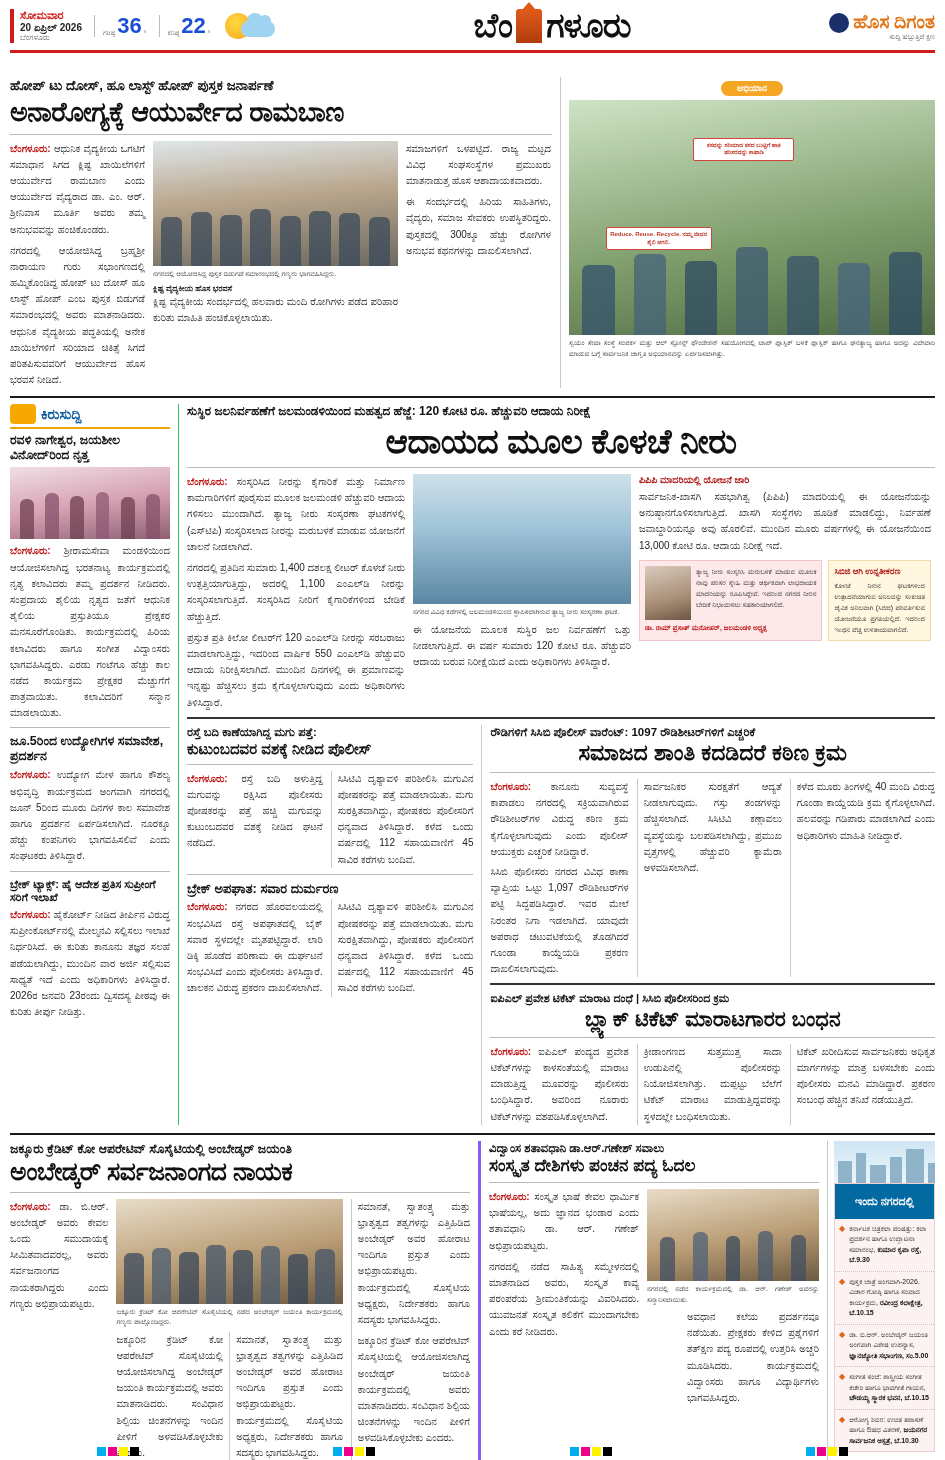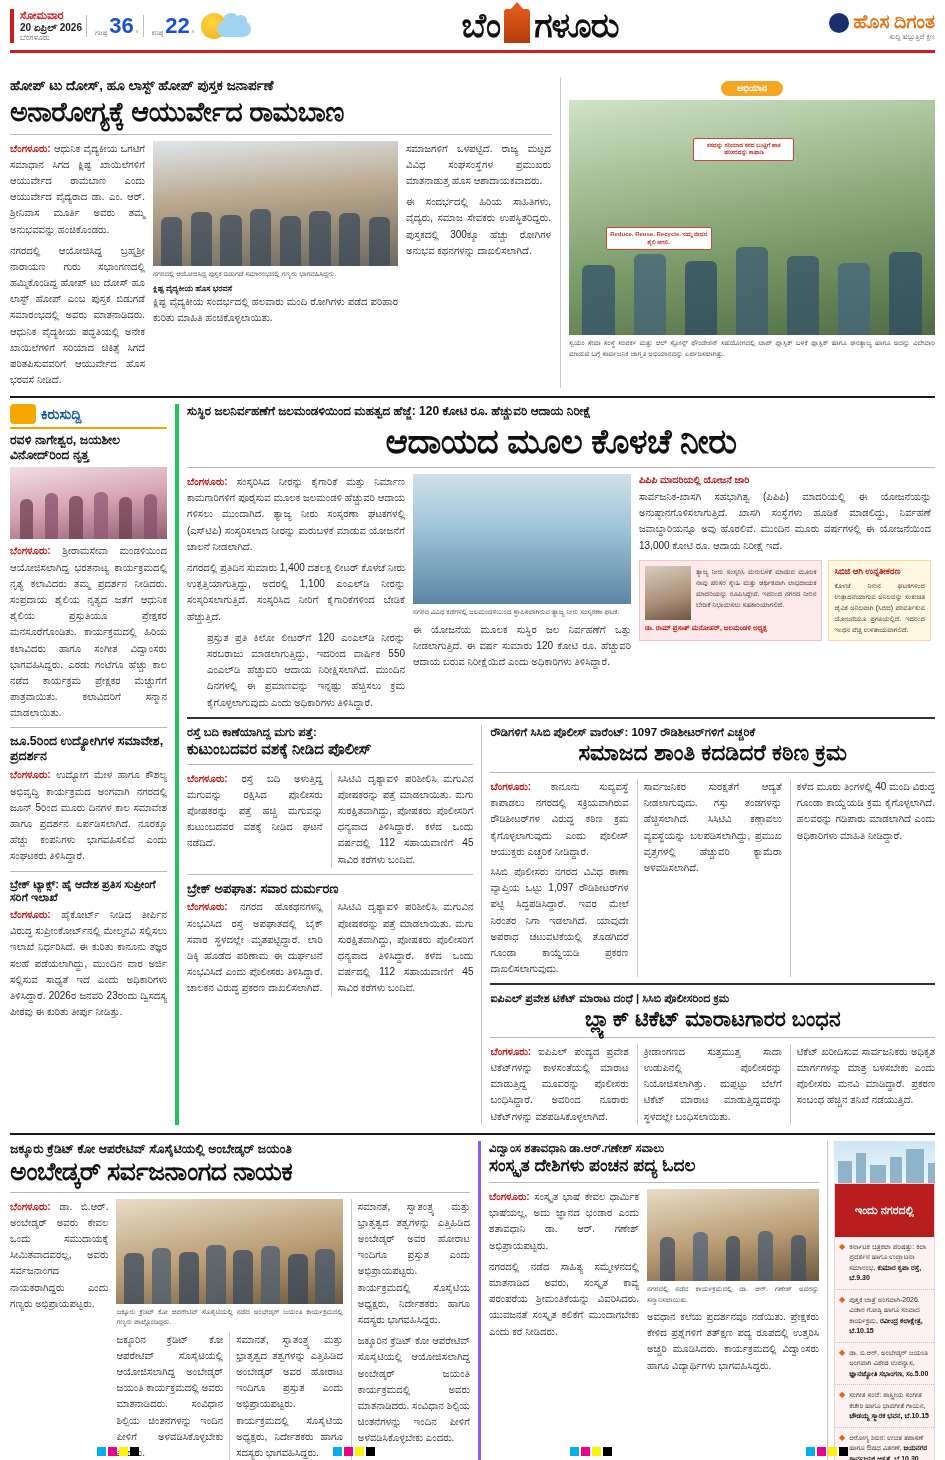--- a/index.html
+++ b/index.html
@@ -5,21 +5,21 @@
   html,body{margin:0;padding:0;background:#ffffff;}
   body{
     width:945px;height:1460px;overflow:hidden;
     font-family:"Liberation Sans", sans-serif;
     color:#111;
   }
   .page{width:945px;height:1460px;position:relative;box-sizing:border-box;padding:6px 10px;}
 
   
   .masthead{display:flex;align-items:center;justify-content:space-between;border-bottom:3px solid #d21b1b;padding-bottom:4px;}
-  .mh-left{display:flex;align-items:center;}
+  .mh-left{display:flex;align-items:center;gap:8px;}
   .date-block{border-left:4px solid #d21b1b;padding-left:6px;line-height:1.15;}
   .date-day{color:#d21b1b;font-weight:bold;font-size:11px;}
   .date-full{font-size:10px;color:#222;font-weight:bold;}
   .date-city{font-size:8px;color:#666;}
   .temp-box{display:flex;align-items:flex-end;gap:2px;border-left:1px solid #bbb;padding-left:8px;margin-left:4px;}
   .temp{font-size:22px;font-weight:bold;color:#1d4ed8;line-height:1;}
   .temp-lbl{font-size:7px;color:#666;writing-mode:horizontal-tb;}
   .temp-col{display:flex;flex-direction:column;align-items:center;}
   .sun{width:26px;height:26px;border-radius:50%;background:radial-gradient(circle at 40% 35%,#ffd83d,#f5a623);margin-left:6px;position:relative;}
   .cloud{width:34px;height:16px;background:#9fd4f0;border-radius:10px;position:relative;margin-left:-10px;margin-top:8px;}
@@ -65,21 +65,21 @@
   .tag-text{font-size:14px;font-weight:bold;color:#0a58a0;}
 
   .box-pink{background:#fde9ea;border:1px solid #f2c6c9;padding:5px;}
   .box-yellow{background:#fff7e0;border:1px solid #f0dca6;padding:5px;}
   .box-title{font-size:9.5px;font-weight:bold;color:#b01818;margin-bottom:3px;}
 
   .quote-name{font-size:7px;font-weight:bold;color:#c01616;line-height:1.4;}
   .section-divider{border-top:2px solid #1a1a1a;margin:8px 0 6px;}
 
   .inthu{background:#fdf2f2;border:1px solid #eccfcf;}
-  .inthu-h{background:#b91c1c;color:#fff;font-size:11px;font-weight:bold;text-align:center;padding:20px 0;}
+  .inthu-h{background:#0369a1;color:#fff;font-size:11px;font-weight:bold;text-align:center;padding:11px 0;}
   .inthu-item{display:flex;gap:4px;padding:5px 5px 5px 4px;border-bottom:1px dotted #d8bcbc;}
   .inthu-bullet{color:#e0671a;font-size:8px;line-height:1.2;}
   .inthu-t{font-size:7px;line-height:1.5;color:#222;}
   .inthu-t b{color:#111;}
 
   .cmyk{display:flex;gap:2px;justify-content:center;margin-top:4px;}
   .cmyk span{width:9px;height:9px;display:block;}
 
   .skyline{height:42px;background:linear-gradient(#cfe6f3,#eaf5fb);position:relative;overflow:hidden;}
   .skyline .bld{position:absolute;bottom:0;background:#8fb4c9;}
@@ -222,33 +222,33 @@
       </div>
 
       <div class="rule"></div>
       <div class="hl-mid" style="font-size:11px;">ಬ್ರೇಕ್ ಟ್ಯಾಕ್ಸ್: ಹೈ ಆದೇಶ ಪ್ರತಿಸ ಸುಪ್ರೀಂಗೆ ಸರಿಗೆ ಇಲಾಖೆ</div>
       <div class="body" style="margin-top:3px;">
         <span class="lead">ಬೆಂಗಳೂರು:</span>
         <span>ಹೈಕೋರ್ಟ್ ನೀಡಿದ ತೀರ್ಪಿನ ವಿರುದ್ಧ ಸುಪ್ರೀಂಕೋರ್ಟ್‌ನಲ್ಲಿ ಮೇಲ್ಮನವಿ ಸಲ್ಲಿಸಲು ಇಲಾಖೆ ನಿರ್ಧರಿಸಿದೆ. ಈ ಕುರಿತು ಕಾನೂನು ತಜ್ಞರ ಸಲಹೆ ಪಡೆಯಲಾಗಿದ್ದು, ಮುಂದಿನ ವಾರ ಅರ್ಜಿ ಸಲ್ಲಿಸುವ ಸಾಧ್ಯತೆ ಇದೆ ಎಂದು ಅಧಿಕಾರಿಗಳು ತಿಳಿಸಿದ್ದಾರೆ. 2026ರ ಜನವರಿ 23ರಂದು ದ್ವಿಸದಸ್ಯ ಪೀಠವು ಈ ಕುರಿತು ತೀರ್ಪು ನೀಡಿತ್ತು.</span>
       </div>
     </div>
 
-    <div style="width:748px;border-left:4px solid #22c55e;padding-left:8px;">
+    <div style="width:748px;border-left:1px solid #22c55e;padding-left:8px;">
       <div class="hl-small" style="font-size:12px;">ಸುಸ್ಥಿರ ಜಲನಿರ್ವಹಣೆಗೆ ಜಲಮಂಡಳಿಯಿಂದ ಮಹತ್ವದ ಹೆಜ್ಜೆ: 120 ಕೋಟಿ ರೂ. ಹೆಚ್ಚುವರಿ ಆದಾಯ ನಿರೀಕ್ಷೆ</div>
       <div class="hl-big" style="font-size:34px;text-align:center;margin:2px 0 4px;">ಆದಾಯದ ಮೂಲ ಕೊಳಚೆ ನೀರು</div>
       <div class="rule"></div>
 
       <div class="cols">
         <div style="width:218px;">
           <div class="body">
             <span class="lead">ಬೆಂಗಳೂರು:</span>
             <span>ಸಂಸ್ಕರಿಸಿದ ನೀರನ್ನು ಕೈಗಾರಿಕೆ ಮತ್ತು ನಿರ್ಮಾಣ ಕಾಮಗಾರಿಗಳಿಗೆ ಪೂರೈಸುವ ಮೂಲಕ ಜಲಮಂಡಳಿ ಹೆಚ್ಚುವರಿ ಆದಾಯ ಗಳಿಸಲು ಮುಂದಾಗಿದೆ. ತ್ಯಾಜ್ಯ ನೀರು ಸಂಸ್ಕರಣಾ ಘಟಕಗಳಲ್ಲಿ (ಎಸ್‌ಟಿಪಿ) ಸಂಸ್ಕರಿಸಲಾದ ನೀರನ್ನು ಮರುಬಳಕೆ ಮಾಡುವ ಯೋಜನೆಗೆ ಚಾಲನೆ ನೀಡಲಾಗಿದೆ.</span>
           </div>
           <div class="body" style="margin-top:5px;">ನಗರದಲ್ಲಿ ಪ್ರತಿದಿನ ಸುಮಾರು 1,400 ದಶಲಕ್ಷ ಲೀಟರ್ ಕೊಳಚೆ ನೀರು ಉತ್ಪತ್ತಿಯಾಗುತ್ತಿದ್ದು, ಅದರಲ್ಲಿ 1,100 ಎಂಎಲ್‌ಡಿ ನೀರನ್ನು ಸಂಸ್ಕರಿಸಲಾಗುತ್ತಿದೆ. ಸಂಸ್ಕರಿಸಿದ ನೀರಿಗೆ ಕೈಗಾರಿಕೆಗಳಿಂದ ಬೇಡಿಕೆ ಹೆಚ್ಚುತ್ತಿದೆ.</div>
-          <div class="body" style="margin-top:5px;margin-left:20px;">ಪ್ರಸ್ತುತ ಪ್ರತಿ ಕಿಲೋ ಲೀಟರ್‌ಗೆ 120 ಎಂಎಲ್‌ಡಿ ನೀರನ್ನು ಸರಬರಾಜು ಮಾಡಲಾಗುತ್ತಿದ್ದು, ಇದರಿಂದ ವಾರ್ಷಿಕ 550 ಎಂಎಲ್‌ಡಿ ಹೆಚ್ಚುವರಿ ಆದಾಯ ನಿರೀಕ್ಷಿಸಲಾಗಿದೆ. ಮುಂದಿನ ದಿನಗಳಲ್ಲಿ ಈ ಪ್ರಮಾಣವನ್ನು ಇನ್ನಷ್ಟು ಹೆಚ್ಚಿಸಲು ಕ್ರಮ ಕೈಗೊಳ್ಳಲಾಗುವುದು ಎಂದು ಅಧಿಕಾರಿಗಳು ತಿಳಿಸಿದ್ದಾರೆ.</div>
+          <div class="body" style="margin-top:5px;">ಪ್ರಸ್ತುತ ಪ್ರತಿ ಕಿಲೋ ಲೀಟರ್‌ಗೆ 120 ಎಂಎಲ್‌ಡಿ ನೀರನ್ನು ಸರಬರಾಜು ಮಾಡಲಾಗುತ್ತಿದ್ದು, ಇದರಿಂದ ವಾರ್ಷಿಕ 550 ಎಂಎಲ್‌ಡಿ ಹೆಚ್ಚುವರಿ ಆದಾಯ ನಿರೀಕ್ಷಿಸಲಾಗಿದೆ. ಮುಂದಿನ ದಿನಗಳಲ್ಲಿ ಈ ಪ್ರಮಾಣವನ್ನು ಇನ್ನಷ್ಟು ಹೆಚ್ಚಿಸಲು ಕ್ರಮ ಕೈಗೊಳ್ಳಲಾಗುವುದು ಎಂದು ಅಧಿಕಾರಿಗಳು ತಿಳಿಸಿದ್ದಾರೆ.</div>
         </div>
         <div style="width:218px;">
           <div class="photo water" style="height:130px;"></div>
           <div class="cap" style="margin-top:3px;">ನಗರದ ವಿವಿಧ ಕಡೆಗಳಲ್ಲಿ ಜಲಮಂಡಳಿಯಿಂದ ಸ್ಥಾಪಿಸಲಾಗಿರುವ ತ್ಯಾಜ್ಯ ನೀರು ಸಂಸ್ಕರಣಾ ಘಟಕ.</div>
           <div class="body" style="margin-top:4px;">ಈ ಯೋಜನೆಯ ಮೂಲಕ ಸುಸ್ಥಿರ ಜಲ ನಿರ್ವಹಣೆಗೆ ಒತ್ತು ನೀಡಲಾಗುತ್ತಿದೆ. ಈ ವರ್ಷ ಸುಮಾರು 120 ಕೋಟಿ ರೂ. ಹೆಚ್ಚುವರಿ ಆದಾಯ ಬರುವ ನಿರೀಕ್ಷೆಯಿದೆ ಎಂದು ಅಧಿಕಾರಿಗಳು ತಿಳಿಸಿದ್ದಾರೆ.</div>
         </div>
         <div style="width:292px;">
           <div class="box-title">ಪಿಪಿಪಿ ಮಾದರಿಯಲ್ಲಿ ಯೋಜನೆ ಜಾರಿ</div>
           <div class="body">ಸಾರ್ವಜನಿಕ-ಖಾಸಗಿ ಸಹಭಾಗಿತ್ವ (ಪಿಪಿಪಿ) ಮಾದರಿಯಲ್ಲಿ ಈ ಯೋಜನೆಯನ್ನು ಅನುಷ್ಠಾನಗೊಳಿಸಲಾಗುತ್ತಿದೆ. ಖಾಸಗಿ ಸಂಸ್ಥೆಗಳು ಹೂಡಿಕೆ ಮಾಡಲಿದ್ದು, ನಿರ್ವಹಣೆ ಜವಾಬ್ದಾರಿಯನ್ನೂ ಅವು ಹೊರಲಿವೆ. ಮುಂದಿನ ಮೂರು ವರ್ಷಗಳಲ್ಲಿ ಈ ಯೋಜನೆಯಿಂದ 13,000 ಕೋಟಿ ರೂ. ಆದಾಯ ನಿರೀಕ್ಷೆ ಇದೆ.</div>
           <div class="cols" style="margin-top:6px;gap:6px;">
@@ -284,21 +284,21 @@
             <div class="col vline" style="padding-left:6px;">
               <div class="body">ಸಿಸಿಟಿವಿ ದೃಶ್ಯಾವಳಿ ಪರಿಶೀಲಿಸಿ ಮಗುವಿನ ಪೋಷಕರನ್ನು ಪತ್ತೆ ಮಾಡಲಾಯಿತು. ಮಗು ಸುರಕ್ಷಿತವಾಗಿದ್ದು, ಪೋಷಕರು ಪೊಲೀಸರಿಗೆ ಧನ್ಯವಾದ ತಿಳಿಸಿದ್ದಾರೆ. ಕಳೆದ ಒಂದು ವರ್ಷದಲ್ಲಿ 112 ಸಹಾಯವಾಣಿಗೆ 45 ಸಾವಿರ ಕರೆಗಳು ಬಂದಿವೆ.</div>
             </div>
           </div>
           <div class="rule"></div>
           <div class="hl-mid" style="font-size:13px;">ಬ್ರೇಕ್ ಅಪಘಾತ: ಸವಾರ ದುರ್ಮರಣ</div>
           <div class="cols" style="margin-top:3px;">
             <div class="col">
               <div class="body">
                 <span class="lead">ಬೆಂಗಳೂರು:</span>
-                <span>ನಗರದ ಹೊಕಥನಗಳನ್ಲಿ ಸಂಭವಿಸಿದ ರಸ್ತೆ ಅಪಘಾತದಲ್ಲಿ ಬೈಕ್ ಸವಾರ ಸ್ಥಳದಲ್ಲೇ ಮೃತಪಟ್ಟಿದ್ದಾರೆ. ಲಾರಿ ಡಿಕ್ಕಿ ಹೊಡೆದ ಪರಿಣಾಮ ಈ ದುರ್ಘಟನೆ ಸಂಭವಿಸಿದೆ ಎಂದು ಪೊಲೀಸರು ತಿಳಿಸಿದ್ದಾರೆ. ಚಾಲಕನ ವಿರುದ್ಧ ಪ್ರಕರಣ ದಾಖಲಿಸಲಾಗಿದೆ.</span>
+                <span>ನಗರದ ಹೊರವಲಯದಲ್ಲಿ ಸಂಭವಿಸಿದ ರಸ್ತೆ ಅಪಘಾತದಲ್ಲಿ ಬೈಕ್ ಸವಾರ ಸ್ಥಳದಲ್ಲೇ ಮೃತಪಟ್ಟಿದ್ದಾರೆ. ಲಾರಿ ಡಿಕ್ಕಿ ಹೊಡೆದ ಪರಿಣಾಮ ಈ ದುರ್ಘಟನೆ ಸಂಭವಿಸಿದೆ ಎಂದು ಪೊಲೀಸರು ತಿಳಿಸಿದ್ದಾರೆ. ಚಾಲಕನ ವಿರುದ್ಧ ಪ್ರಕರಣ ದಾಖಲಿಸಲಾಗಿದೆ.</span>
               </div>
             </div>
             <div class="col vline" style="padding-left:6px;">
               <div class="body">ಸಿಸಿಟಿವಿ ದೃಶ್ಯಾವಳಿ ಪರಿಶೀಲಿಸಿ ಮಗುವಿನ ಪೋಷಕರನ್ನು ಪತ್ತೆ ಮಾಡಲಾಯಿತು. ಮಗು ಸುರಕ್ಷಿತವಾಗಿದ್ದು, ಪೋಷಕರು ಪೊಲೀಸರಿಗೆ ಧನ್ಯವಾದ ತಿಳಿಸಿದ್ದಾರೆ. ಕಳೆದ ಒಂದು ವರ್ಷದಲ್ಲಿ 112 ಸಹಾಯವಾಣಿಗೆ 45 ಸಾವಿರ ಕರೆಗಳು ಬಂದಿವೆ.</div>
             </div>
           </div>
         </div>
 
         <div style="width:450px;border-left:1px solid #c9c9c9;padding-left:8px;">
           <div class="hl-small" style="font-size:11.5px;">ರೌಡಿಗಳಿಗೆ ಸಿಸಿಬಿ ಪೊಲೀಸ್ ವಾರೆಂಟ್: 1097 ರೌಡಿಶೀಟರ್‌ಗಳಿಗೆ ಎಚ್ಚರಿಕೆ</div>
@@ -406,21 +406,21 @@
           <div class="photo stage" style="height:92px;">
             <div class="ph-figs" style="height:60%;">
               <div class="fig" style="height:80%;background:#404f63;"></div>
               <div class="fig" style="height:88%;background:#50627a;"></div>
               <div class="fig" style="height:82%;background:#3a4a5d;"></div>
               <div class="fig" style="height:90%;background:#4a5c70;"></div>
               <div class="fig" style="height:84%;background:#404f63;"></div>
             </div>
           </div>
           <div class="cap" style="margin-top:3px;">ನಗರದಲ್ಲಿ ನಡೆದ ಕಾರ್ಯಕ್ರಮದಲ್ಲಿ ಡಾ. ಆರ್. ಗಣೇಶ್ ಅವರನ್ನು ಸನ್ಮಾನಿಸಲಾಯಿತು.</div>
-          <div class="body" style="margin-top:4px;">ಅವಧಾನ ಕಲೆಯ ಪ್ರದರ್ಶನವೂ ನಡೆಯಿತು. ಪ್ರೇಕ್ಷಕರು ಕೇಳಿದ ಪ್ರಶ್ನೆಗಳಿಗೆ ತತ್‌ಕ್ಷಣ ಪದ್ಯ ರೂಪದಲ್ಲಿ ಉತ್ತರಿಸಿ ಅಚ್ಚರಿ ಮೂಡಿಸಿದರು. ಕಾರ್ಯಕ್ರಮದಲ್ಲಿ ವಿದ್ವಾಂಸರು ಹಾಗೂ ವಿದ್ಯಾರ್ಥಿಗಳು ಭಾಗವಹಿಸಿದ್ದರು.</div>
+          <div class="body" style="margin-top:4px;margin-left:40px;">ಅವಧಾನ ಕಲೆಯ ಪ್ರದರ್ಶನವೂ ನಡೆಯಿತು. ಪ್ರೇಕ್ಷಕರು ಕೇಳಿದ ಪ್ರಶ್ನೆಗಳಿಗೆ ತತ್‌ಕ್ಷಣ ಪದ್ಯ ರೂಪದಲ್ಲಿ ಉತ್ತರಿಸಿ ಅಚ್ಚರಿ ಮೂಡಿಸಿದರು. ಕಾರ್ಯಕ್ರಮದಲ್ಲಿ ವಿದ್ವಾಂಸರು ಹಾಗೂ ವಿದ್ಯಾರ್ಥಿಗಳು ಭಾಗವಹಿಸಿದ್ದರು.</div>
         </div>
       </div>
     </div>
 
     <div style="width:128px;border-left:1px solid #c9c9c9;padding-left:6px;">
       <div class="skyline">
         <div class="bld" style="left:4px;width:14px;height:22px;"></div>
         <div class="bld" style="left:22px;width:10px;height:30px;"></div>
         <div class="bld" style="left:36px;width:16px;height:18px;"></div>
         <div class="bld" style="left:56px;width:12px;height:26px;"></div>

